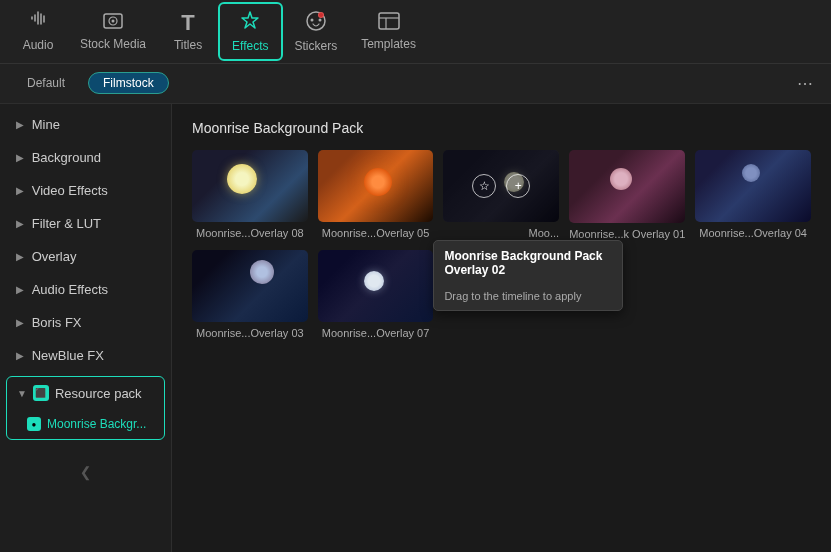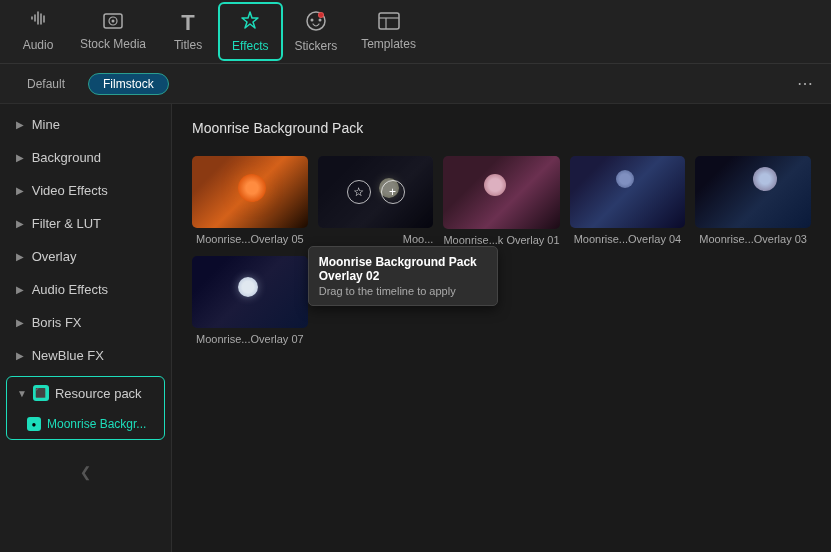--- a/index.html
+++ b/index.html
@@ -40,21 +40,21 @@
       border: 2px solid #1dddbb;
     }
     .nav-icon {
       font-size: 20px;
       line-height: 1;
     }
 
     
     .filter-bar {
       display: flex;
-      align-items: center;
+      align-items: flex-start;
       background: #222;
       padding: 8px 12px;
       gap: 8px;
       border-bottom: 1px solid #2e2e2e;
       height: 40px;
     }
     .filter-btn {
       padding: 3px 14px;
       border-radius: 12px;
       border: 1px solid transparent;
@@ -158,21 +158,21 @@
       overflow-y: auto;
       background: #1a1a1a;
       position: relative;
     }
     .content-area::-webkit-scrollbar { width: 4px; }
     .content-area::-webkit-scrollbar-thumb { background: #444; border-radius: 2px; }
 
     .section-title {
       font-size: 14px;
       color: #e0e0e0;
-      margin-bottom: 20px;
+      margin-bottom: 14px;
       font-weight: 500;
     }
 
     .grid {
       display: grid;
       grid-template-columns: repeat(5, 1fr);
       gap: 10px;
     }
 
     .grid-item {
@@ -294,21 +294,21 @@
       padding: 8px 10px;
       z-index: 100;
       width: 180px;
       white-space: normal;
       box-shadow: 0 4px 12px rgba(0,0,0,0.5);
     }
     .tooltip-title {
       font-size: 12px;
       color: #fff;
       font-weight: 600;
-      margin-bottom: 2px;
+      margin-bottom: 13px;
     }
     .tooltip-desc {
       font-size: 11px;
       color: #aaa;
     }
 
     
     .sidebar-collapse {
       display: flex;
       align-items: center;
@@ -438,20 +438,26 @@
     <div style="margin-top: auto; padding: 12px 0; display:flex; justify-content:center;">
       <span class="sidebar-collapse" style="color:#555;font-size:14px;cursor:pointer;">❮</span>
     </div>
   </div>
 
   <div class="content-area">
     <div class="section-title">Moonrise Background Pack</div>
 
     <div class="grid">
 
+      <div class="grid-item">
+        <div class="thumb thumb-08">
+          <div class="moon moon-08"></div>
+        </div>
+        <span class="thumb-label">Moonrise...Overlay 08</span>
+      </div>
 
       <div class="grid-item">
         <div class="thumb thumb-05">
           <div class="moon moon-05"></div>
         </div>
         <span class="thumb-label">Moonrise...Overlay 05</span>
       </div>
 
       <div class="grid-item" style="position:relative;">
         <div class="thumb thumb-02">

